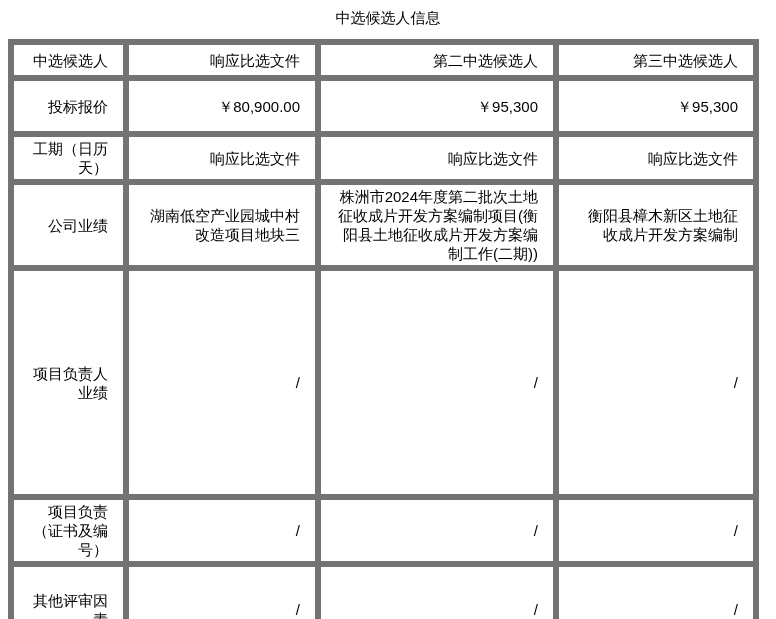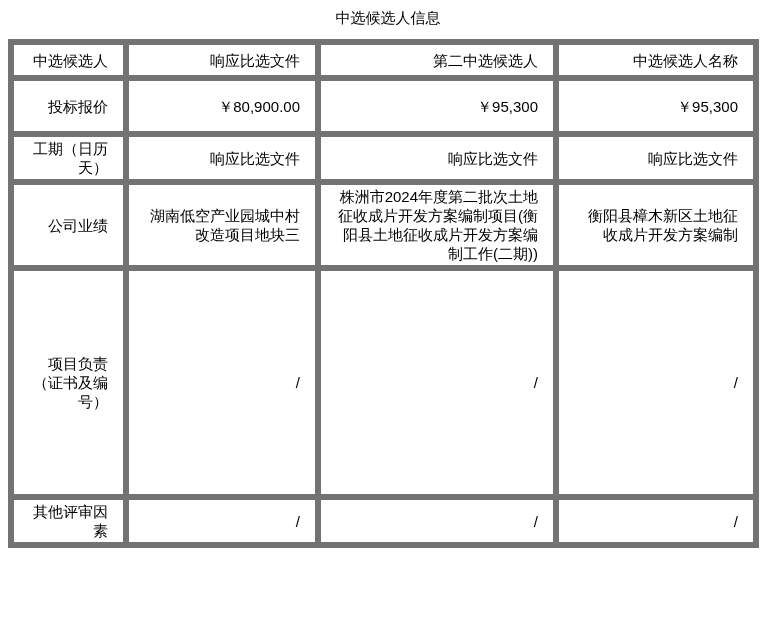--- a/index.html
+++ b/index.html
@@ -65,21 +65,21 @@
       <col class="c0">
         <col class="c1">
         <col class="c2">
         <col class="c3">
     </colgroup>
     <thead>
       <tr id="headerRow">
           <th>中选候选人</th>
           <th>响应比选文件</th>
           <th>第二中选候选人</th>
-          <th>中选候选人名称</th>
+          <th>第三中选候选人</th>
         </tr>
     </thead>
     <tbody id="tableBody">
         <tr>
           <th>投标报价</th>
           <td>￥80,900.00</td>
           <td>￥95,300</td>
           <td>￥95,300</td>
         </tr>
         <tr>
@@ -88,20 +88,26 @@
           <td>响应比选文件</td>
           <td>响应比选文件</td>
         </tr>
         <tr>
           <th>公司业绩</th>
           <td>湖南低空产业园城中村改造项目地块三</td>
           <td>株洲市2024年度第二批次土地征收成片开发方案编制项目(衡阳县土地征收成片开发方案编制工作(二期))</td>
           <td>衡阳县樟木新区土地征收成片开发方案编制</td>
         </tr>
         <tr>
+          <th>项目负责人业绩</th>
+          <td>/</td>
+          <td>/</td>
+          <td>/</td>
+        </tr>
+        <tr>
           <th>项目负责（证书及编号）</th>
           <td>/</td>
           <td>/</td>
           <td>/</td>
         </tr>
         <tr>
           <th>其他评审因素</th>
           <td>/</td>
           <td>/</td>
           <td>/</td>

